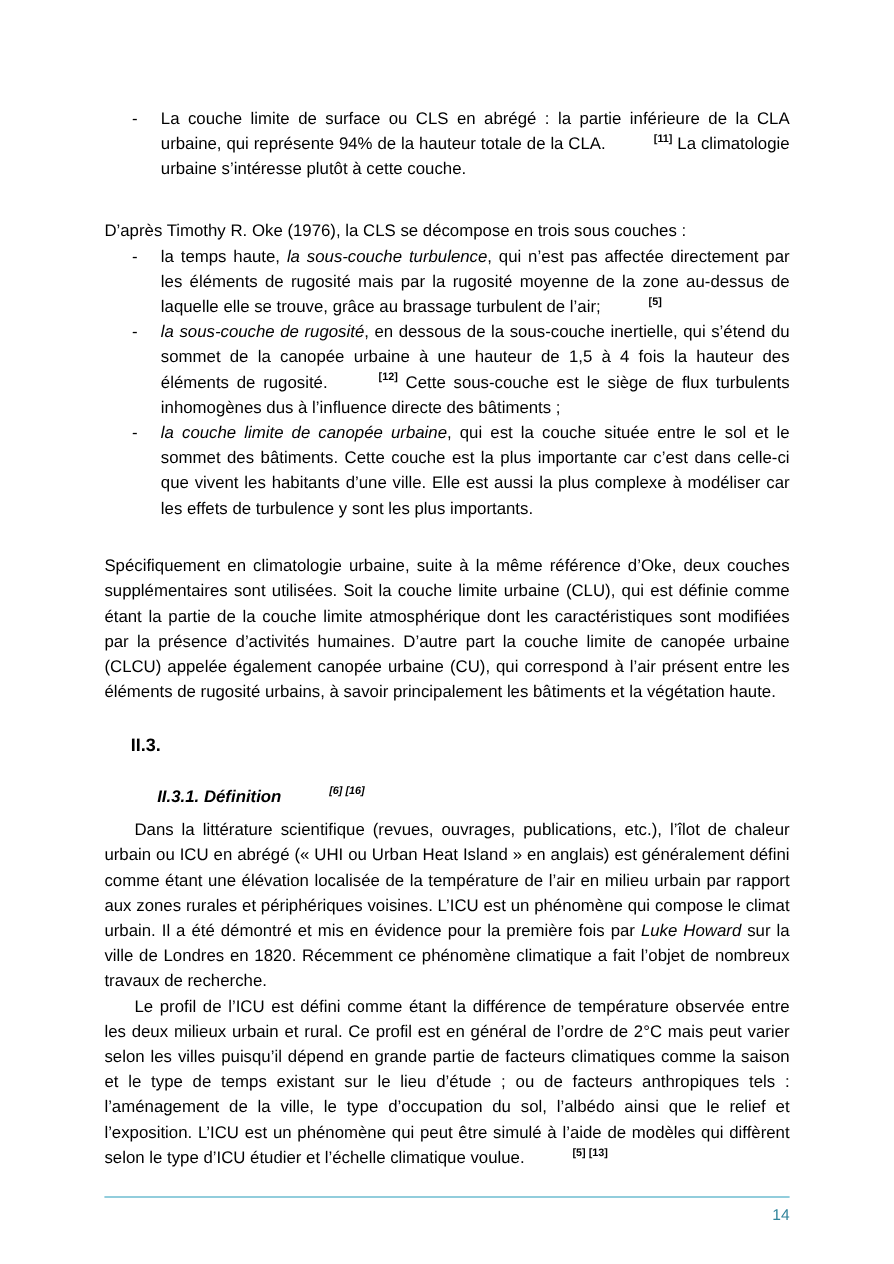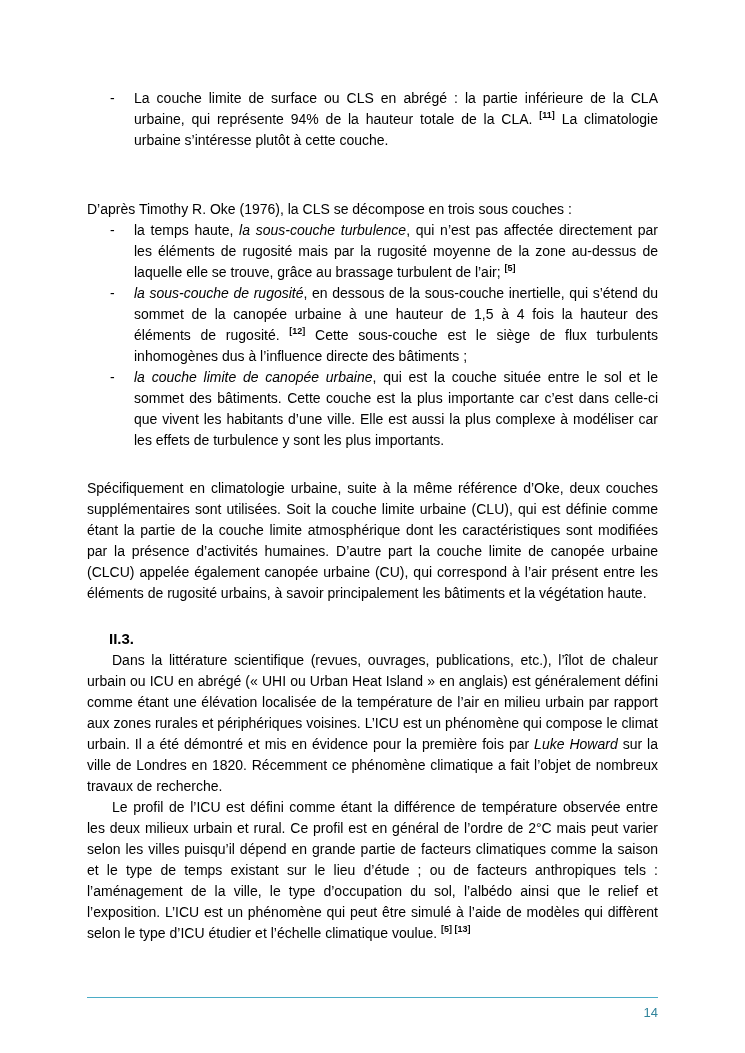--- a/index.html
+++ b/index.html
@@ -22,27 +22,28 @@
     top: 88px;
     left: 87px;
     width: 571px;
   }
   .para { text-align: justify; }
   .blist { list-style: none; }
   .bitem { display: flex; align-items: flex-start; }
   .marker { flex: 0 0 24px; margin-left: 23px; }
   .litext { flex: 1 1 auto; text-align: justify; }
   .italic-run { font-style: italic; }
-  .oke-para { margin-top: 48px; }
+  .oke-para { margin-top: 31px; }
   .spec-para { margin-top: 27px; }
   .ref {
     font-weight: 700;
     font-size: 9px;
     vertical-align: super;
     line-height: 0;
+    margin-left: 36px;
   }
   .heading {
     display: flex;
     margin-top: 24px;
     font-size: 15px;
     font-weight: 700;
     line-height: 22px;
   }
   .hnum { flex: 0 0 47px; text-align: right; }
   .subheading {
@@ -102,20 +103,23 @@
         <span class="litext"><em class="italic-run">la couche limite de canopée urbaine</em><span>, qui est la couche située entre le sol et le sommet des bâtiments. Cette couche est la plus importante car c’est dans celle-ci que vivent les habitants d’une ville. Elle est aussi la plus complexe à modéliser car les effets de turbulence y sont les plus importants.</span></span>
       </li>
     </ul>
 
     <p class="para spec-para">Spécifiquement en climatologie urbaine, suite à la même référence d’Oke, deux couches supplémentaires sont utilisées. Soit la couche limite urbaine (CLU), qui est définie comme étant la partie de la couche limite atmosphérique dont les caractéristiques sont modifiées par la présence d’activités humaines. D’autre part la couche limite de canopée urbaine (CLCU) appelée également canopée urbaine (CU), qui correspond à l’air présent entre les éléments de rugosité urbains, à savoir principalement les bâtiments et la végétation haute.</p>
 
     <h2 class="heading">
       <span class="hnum">II.3.</span>
     </h2>
 
+    <h3 class="subheading">
+      <span>II.3.1. Définition </span><sup class="ref">[6] [16]</sup>
+    </h3>
 
     <p class="para indent"><span>Dans la littérature scientifique (revues, ouvrages, publications, etc.), l’îlot de chaleur urbain ou ICU en abrégé (« UHI ou Urban Heat Island » en anglais) est généralement défini comme étant une élévation localisée de la température de l’air en milieu urbain par rapport aux zones rurales et périphériques voisines. L’ICU est un phénomène qui compose le climat urbain. Il a été démontré et mis en évidence pour la première fois par </span><span class="person-name">Luke Howard</span><span> sur la ville de Londres en 1820. Récemment ce phénomène climatique a fait l’objet de nombreux travaux de recherche.</span></p>
 
     <p class="para indent"><span>Le profil de l’ICU est défini comme étant la différence de température observée entre les deux milieux urbain et rural. Ce profil est en général de l’ordre de 2°C mais peut varier selon les villes puisqu’il dépend en grande partie de facteurs climatiques comme la saison et le type de temps existant sur le lieu d’étude ; ou de facteurs anthropiques tels : l’aménagement de la ville, le type d’occupation du sol, l’albédo ainsi que le relief et l’exposition. L’ICU est un phénomène qui peut être simulé à l’aide de modèles qui diffèrent selon le type d’ICU étudier et l’échelle climatique voulue. </span><sup class="ref">[5] [13]</sup></p>
 
   </main>
 
   <footer class="footer">
     <div class="footer-rule"></div>
     <span class="pagenum">14</span>

